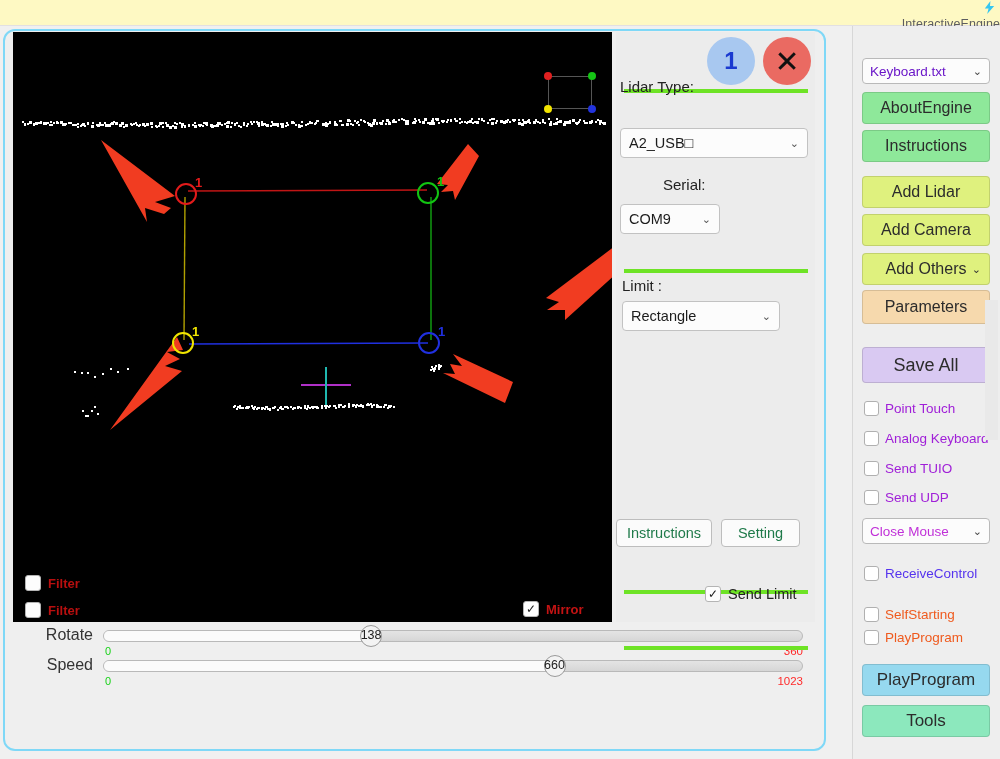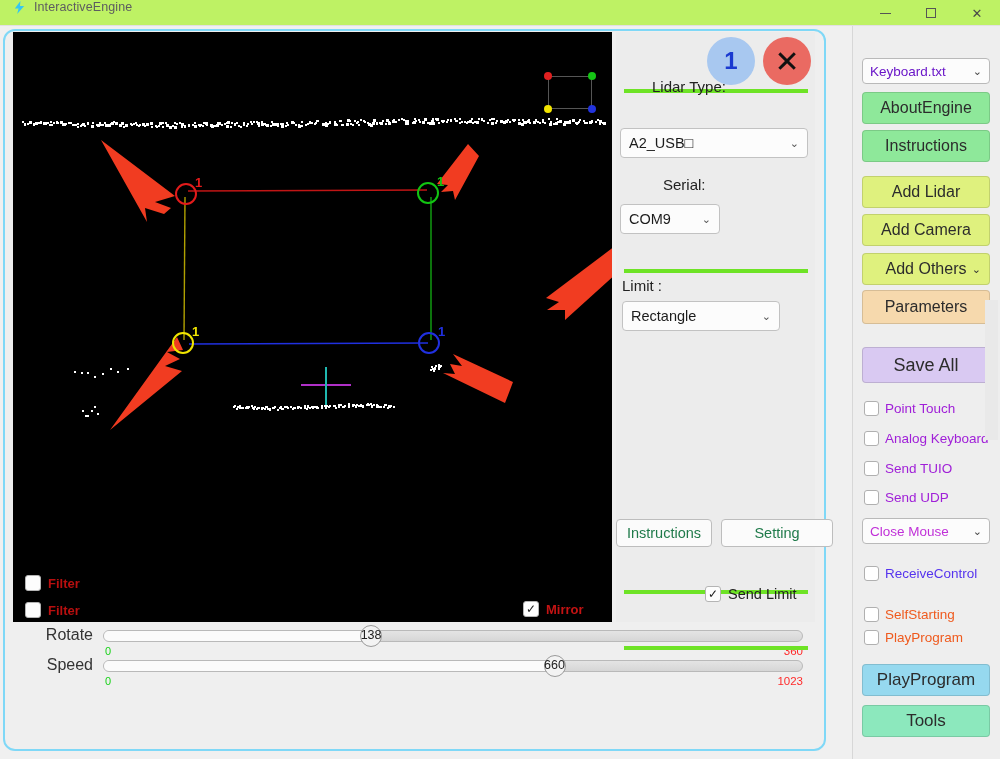--- a/index.html
+++ b/index.html
@@ -7,22 +7,23 @@
     width: 1000px; height: 759px;
     font-family: "Liberation Sans", sans-serif;
     background: #ffffff;
     overflow: hidden;
   }
   #app { position: relative; width: 1000px; height: 759px; background: #f0f0f0; }
 
   
   .titlebar {
     position: absolute; left: 0; top: 0; width: 1000px; height: 26px;
-    background: #bef264; display: flex; align-items: flex-start;
+    background: #fef9c3; display: flex; align-items: flex-end;
     border-bottom: 1px solid #e2e0e2;
+    flex-direction: column;
   }
   .tb-icon { width: 22px; margin-left: 8px; text-align: center; font-size: 14px; line-height: 1; }
   .tb-title { font-size: 12.5px; color: #5d5d60; margin-left: 4px; letter-spacing: .1px; }
   .tb-buttons { margin-left: auto; display: flex; height: 26px; }
   .tb-btn {
     width: 46px; height: 26px; display: flex; align-items: center; justify-content: center;
     color: #4a4a4a; font-size: 13px; cursor: default;
   }
   .tb-min-glyph { display:block; width: 11px; height: 1px; background: #555; }
   .tb-max-glyph { display:block; width: 10px; height: 10px; border: 1px solid #555; }
@@ -746,41 +747,41 @@
     <div class="badge-row">
       <div class="badge one">1</div>
       <div class="badge close-x">✕</div>
     </div>
     <div class="green-rule" style="top:57px"></div>
     <div class="green-rule" style="top:237px"></div>
     <div class="green-rule" style="top:558px"></div>
     <div class="green-rule" style="top:614px"></div>
   </div>
 
-  <div class="mid-label" style="left:652px;top:78px">Lidar Type:</div>
+  <div class="mid-label" style="left:620px;top:78px">Lidar Type:</div>
   <div class="sel" style="left:620px;top:128px;width:188px">
     <span>A2_USB□</span>
     <span class="caret">⌄</span>
   </div>
 
   <div class="mid-label" style="left:663px;top:176px">Serial:</div>
   <div class="sel" style="left:620px;top:204px;width:100px">
     <span>COM9</span>
     <span class="caret">⌄</span>
   </div>
 
   <div class="mid-label" style="left:622px;top:277px">Limit :</div>
   <div class="sel" style="left:622px;top:301px;width:158px">
     <span>Rectangle</span>
     <span class="caret">⌄</span>
   </div>
 
 
   <div class="mbtn" style="left:616px;top:519px;width:96px">Instructions</div>
-  <div class="mbtn" style="left:721px;top:519px;width:112px">Setting</div>
+  <div class="mbtn" style="left:721px;top:519px;width:79px">Setting</div>
 
   <div class="send-row">
     <span class="cb-box">✓</span>
     <span class="send-label">Send Limit</span>
   </div>
 
   <div class="sidebar"></div>
 
   <div class="side-sel">
     <span>Keyboard.txt</span>

